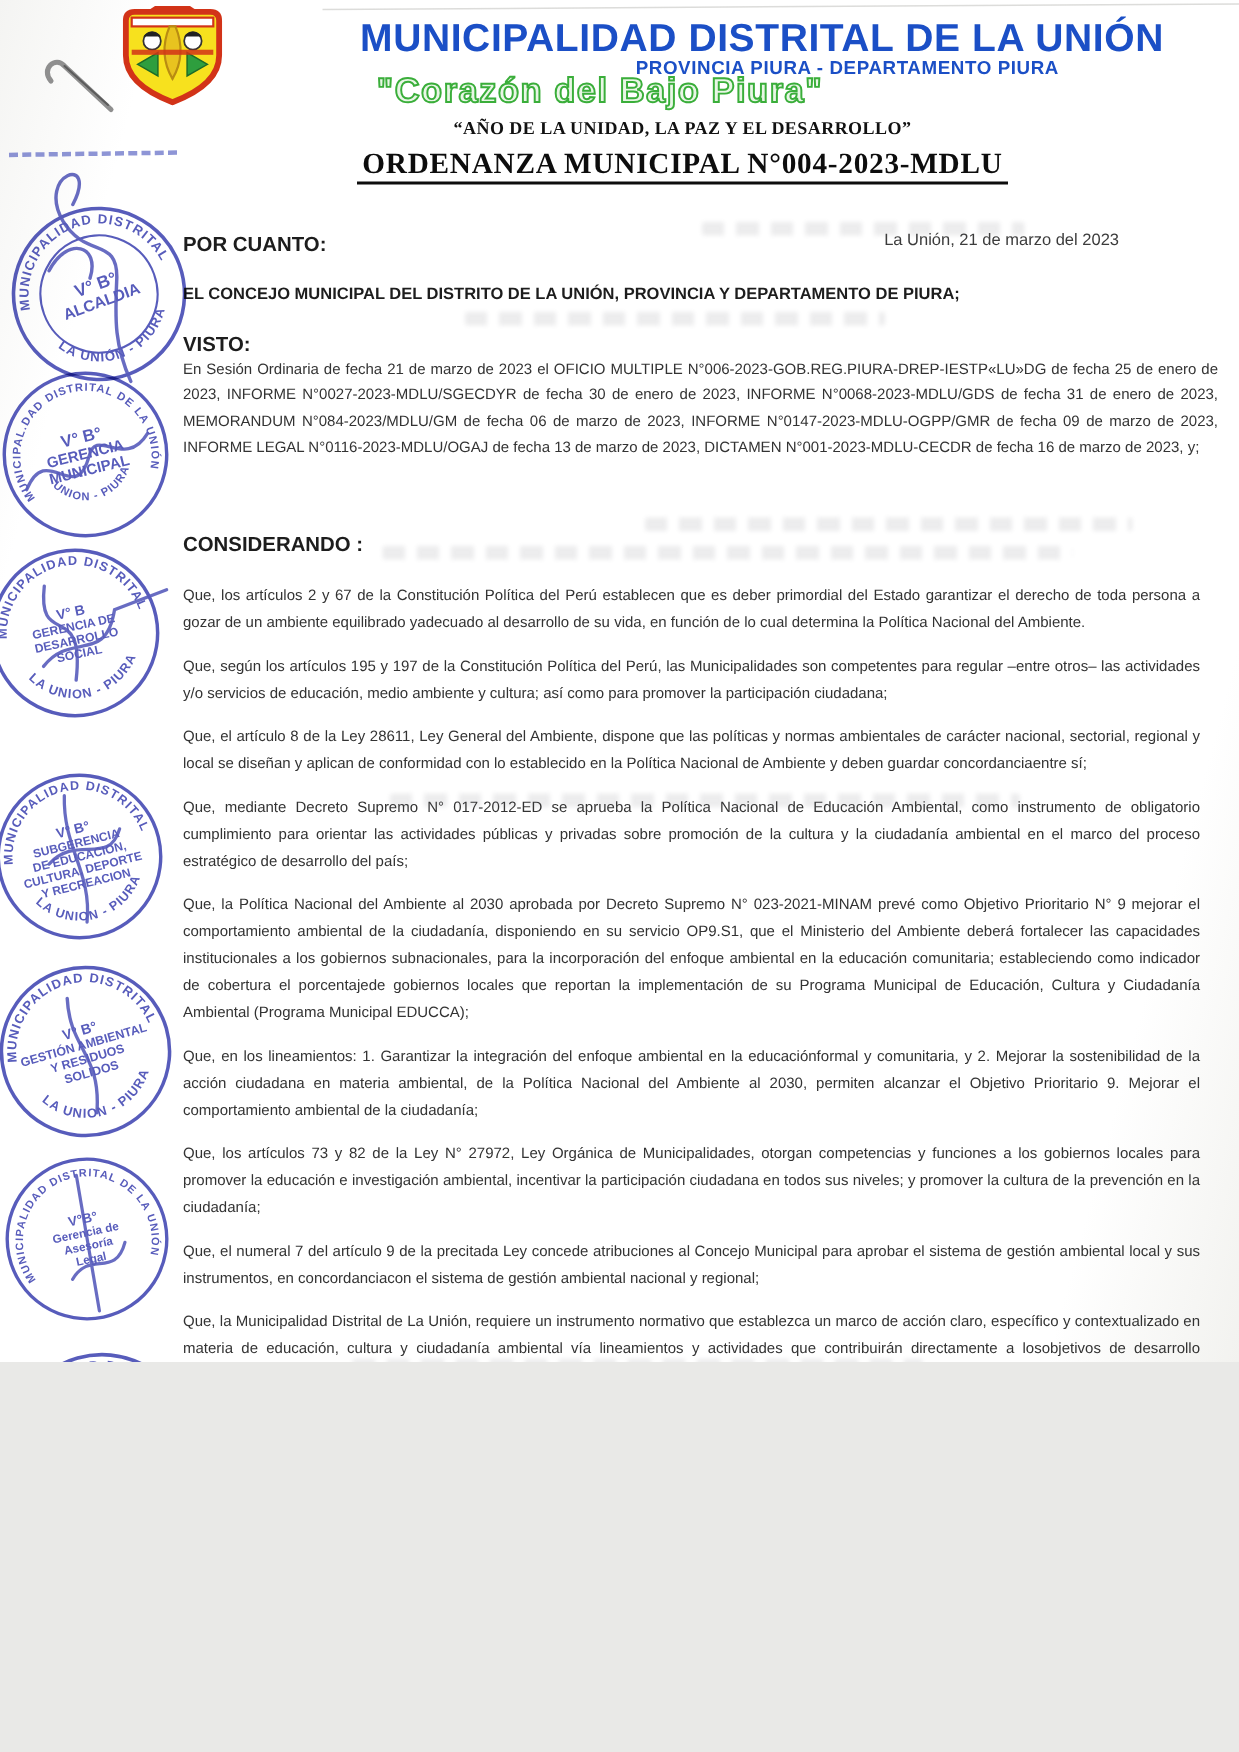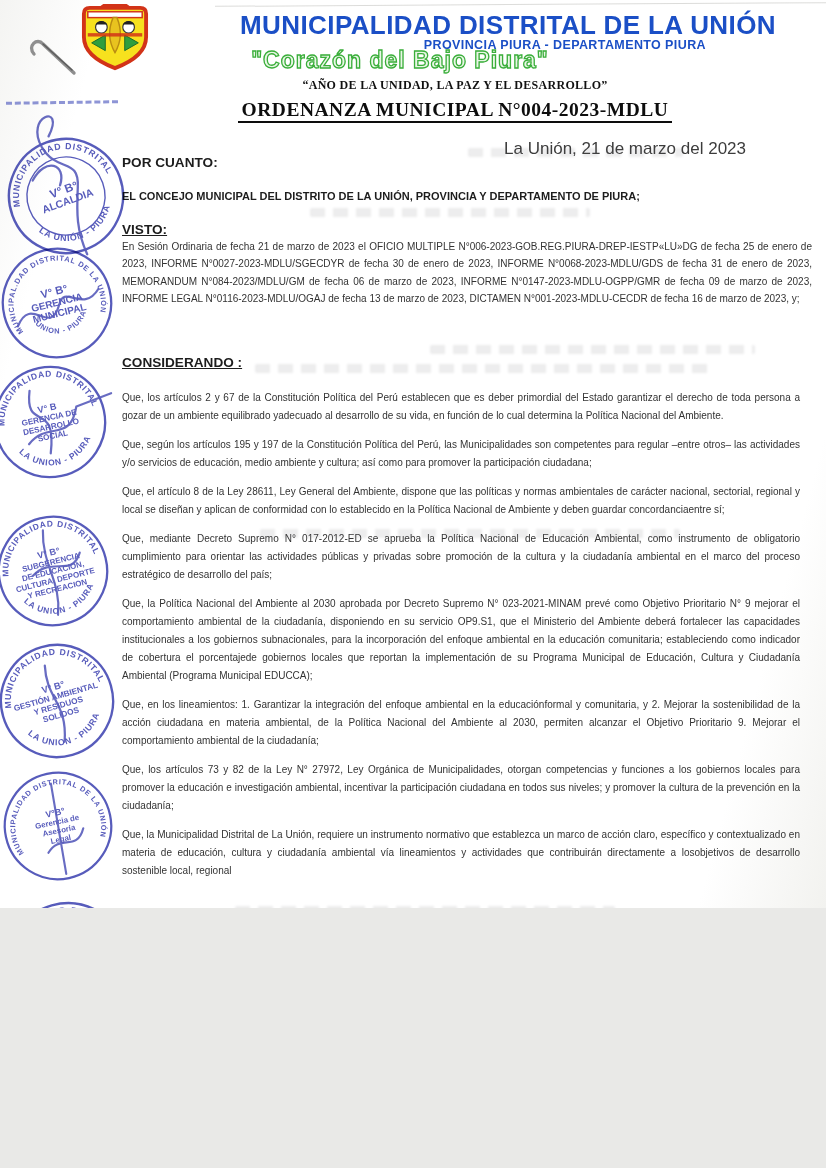--- a/index.html
+++ b/index.html
@@ -13,23 +13,23 @@
   .sub-title{left:198px;right:120px;top:38px;text-align:right;font-weight:bold;
     font-size:12.5px;letter-spacing:.4px;color:#1b4fc6;}
   .motto{left:150px;width:500px;top:47px;text-align:center;font-weight:bold;font-size:23px;
     letter-spacing:1px;color:#e9f6e6;-webkit-text-stroke:1.3px #3aae3a;}
   .slogan{left:120px;right:36px;top:78px;text-align:center;font-family:"Liberation Serif",serif;
     font-weight:bold;font-size:12px;letter-spacing:.3px;color:#111;}
   .doc-title{left:120px;right:36px;top:99px;text-align:center;}
   .doc-title span{font-family:"Liberation Serif",serif;font-weight:bold;font-size:19.5px;
     letter-spacing:.5px;color:#0d0d0d;border-bottom:2.5px solid #0d0d0d;padding:0 4px 1px 4px;}
   
-  .date-line{right:80px;top:139px;font-size:17px;color:#3c3c3c;}
+  .date-line{right:80px;top:154px;font-size:11px;color:#3c3c3c;}
   .heading{left:122px;font-size:13.6px;font-weight:bold;color:#1d1d1d;}
-  .underl{text-decoration:underline;}
+  .underl{}
   .block{left:122px;width:690px;font-size:10px;color:#333;text-align:justify;}
   .visto-par{top:238px;line-height:17.4px;}
   .paras{top:389px;}
   .paras p{margin:0 12px 11px 0;line-height:18px;}
   .page-num{right:74px;top:1031px;font-size:10px;font-weight:bold;color:#1a1a1a;}
   
   .divider{left:60px;top:1050px;width:762px;height:2px;background:#5a6f80;opacity:.8;
     transform:rotate(-.15deg);}
   .f-icon{width:27px;height:27px;}
   .f-text{font-size:11px;font-weight:bold;color:#1f6fd0;line-height:14px;}
@@ -93,20 +93,21 @@
   <div class="abs block visto-par">En Sesión Ordinaria de fecha 21 de marzo de 2023 el OFICIO MULTIPLE N°006-2023-GOB.REG.PIURA-DREP-IESTP«LU»DG de fecha 25 de enero de 2023,  INFORME N°0027-2023-MDLU/SGECDYR de fecha 30 de enero de 2023, INFORME N°0068-2023-MDLU/GDS de fecha 31 de enero de 2023, MEMORANDUM N°084-2023/MDLU/GM de fecha 06 de marzo de 2023, INFORME N°0147-2023-MDLU-OGPP/GMR de fecha 09 de marzo de 2023, INFORME LEGAL N°0116-2023-MDLU/OGAJ de fecha 13 de marzo de 2023, DICTAMEN N°001-2023-MDLU-CECDR de fecha 16 de marzo de 2023, y;</div>
   <div class="abs heading underl" style="top:355px;text-align:center;">CONSIDERANDO :</div>
   <div class="abs block paras">
       <p>Que, los artículos 2 y 67 de la Constitución Política del Perú establecen que es deber primordial del Estado garantizar el derecho de toda persona a gozar de un ambiente equilibrado yadecuado al desarrollo de su vida, en función de lo cual determina la Política Nacional del Ambiente.</p>
       <p>Que, según los artículos 195 y 197 de la Constitución Política del Perú, las Municipalidades son competentes para regular –entre otros– las actividades y/o servicios de educación, medio ambiente y cultura; así como para promover la participación ciudadana;</p>
       <p>Que, el artículo 8 de la Ley 28611, Ley General del Ambiente, dispone que las políticas y normas ambientales de carácter nacional, sectorial, regional y local se diseñan y aplican de conformidad con lo establecido en la Política Nacional de Ambiente y deben guardar concordanciaentre sí;</p>
       <p>Que, mediante Decreto Supremo N° 017-2012-ED se aprueba la Política Nacional de Educación Ambiental, como instrumento de obligatorio cumplimiento para orientar las actividades públicas y privadas sobre promoción de la cultura y la ciudadanía ambiental en el marco del proceso estratégico de desarrollo del país;</p>
       <p>Que, la Política Nacional del Ambiente al 2030 aprobada por Decreto Supremo N° 023-2021-MINAM prevé como Objetivo Prioritario N° 9 mejorar el comportamiento ambiental de la ciudadanía, disponiendo en su servicio OP9.S1, que el Ministerio del Ambiente deberá fortalecer las capacidades institucionales a los gobiernos subnacionales, para la incorporación del enfoque ambiental en la educación comunitaria; estableciendo como indicador de cobertura el porcentajede gobiernos locales que reportan la implementación de su Programa Municipal de Educación, Cultura y Ciudadanía Ambiental (Programa Municipal EDUCCA);</p>
       <p>Que, en los lineamientos: 1. Garantizar la integración del enfoque ambiental en la educaciónformal y comunitaria, y 2. Mejorar la sostenibilidad de la acción ciudadana en materia ambiental, de la Política Nacional del Ambiente al 2030, permiten alcanzar el Objetivo Prioritario 9. Mejorar el comportamiento ambiental de la ciudadanía;</p>
       <p>Que, los artículos 73 y 82 de la Ley N° 27972, Ley Orgánica de Municipalidades, otorgan competencias y funciones a los gobiernos locales para promover la educación e investigación ambiental, incentivar la participación ciudadana en todos sus niveles; y promover la cultura de la prevención en la ciudadanía;</p>
+      <p>Que, el numeral 7 del artículo 9 de la precitada Ley concede atribuciones al Concejo Municipal para aprobar el sistema de gestión ambiental local y sus instrumentos, en concordanciacon el sistema de gestión ambiental nacional y regional;</p>
       <p>Que, la Municipalidad Distrital de La Unión, requiere un instrumento normativo que establezca un marco de acción claro, específico y contextualizado en materia de educación, cultura y ciudadanía ambiental vía lineamientos y actividades que contribuirán directamente a losobjetivos de desarrollo sostenible local, regional</p>
     </div>
   <div class="abs page-num">Página 1 de 2</div>
 
   <div class="ghost" style="left:468px;top:148px;width:215px;"></div>
   <div class="ghost" style="left:310px;top:208px;width:280px;"></div>
   <div class="ghost" style="left:430px;top:345px;width:325px;"></div>
   <div class="ghost" style="left:255px;top:364px;width:460px;"></div>
   <div class="ghost" style="left:260px;top:529px;width:420px;"></div>
   <div class="ghost" style="left:235px;top:906px;width:380px;"></div>

